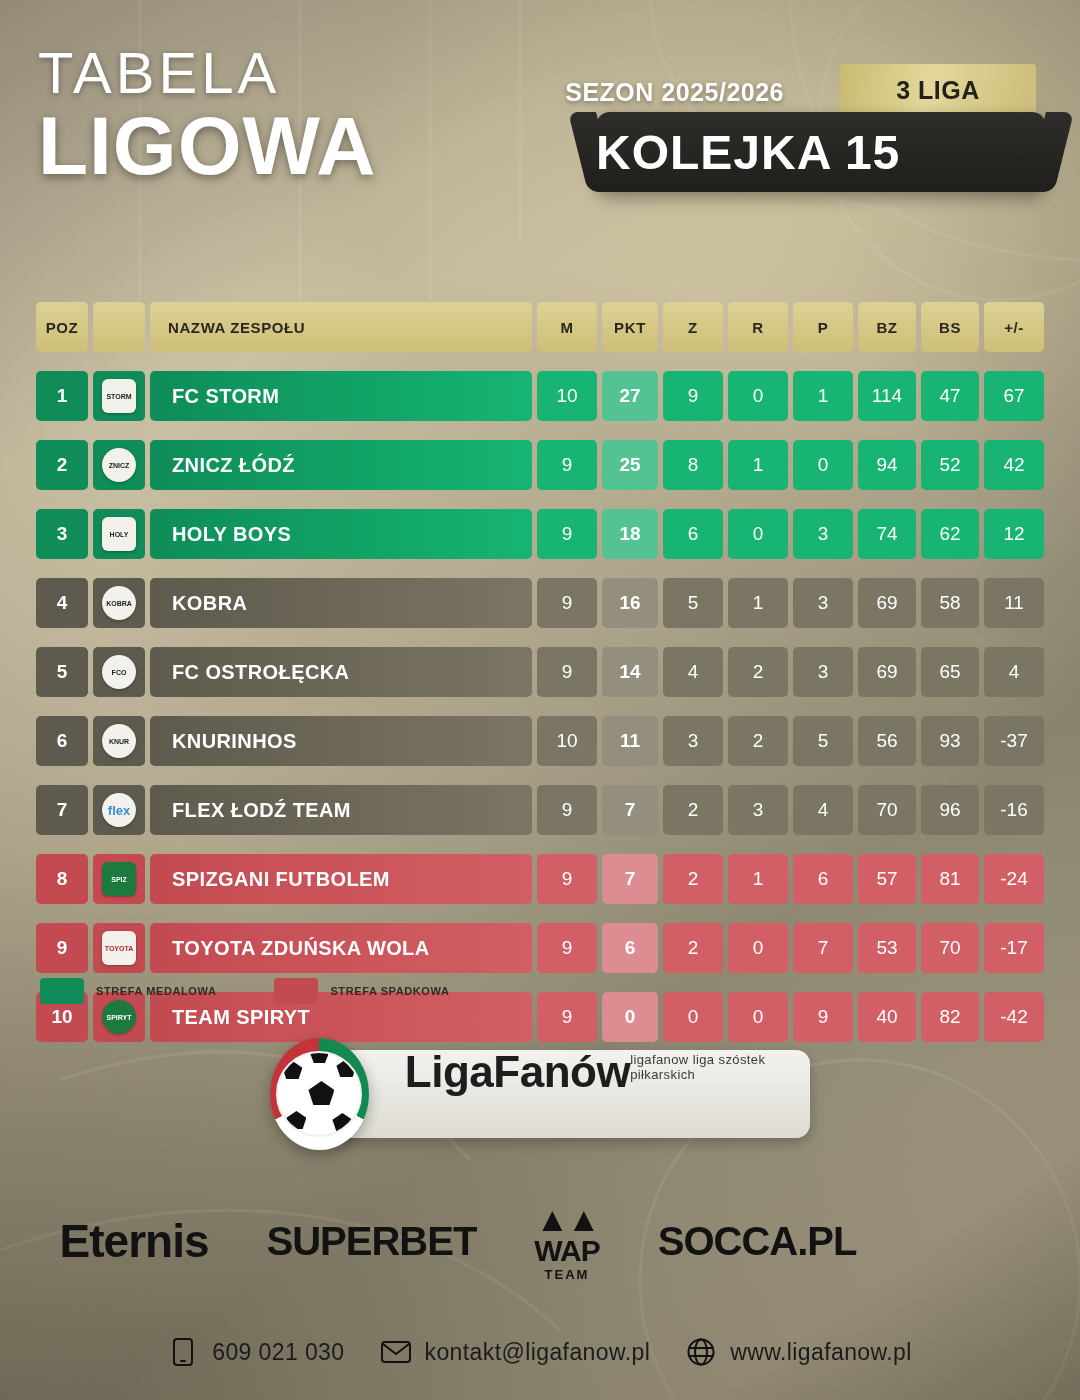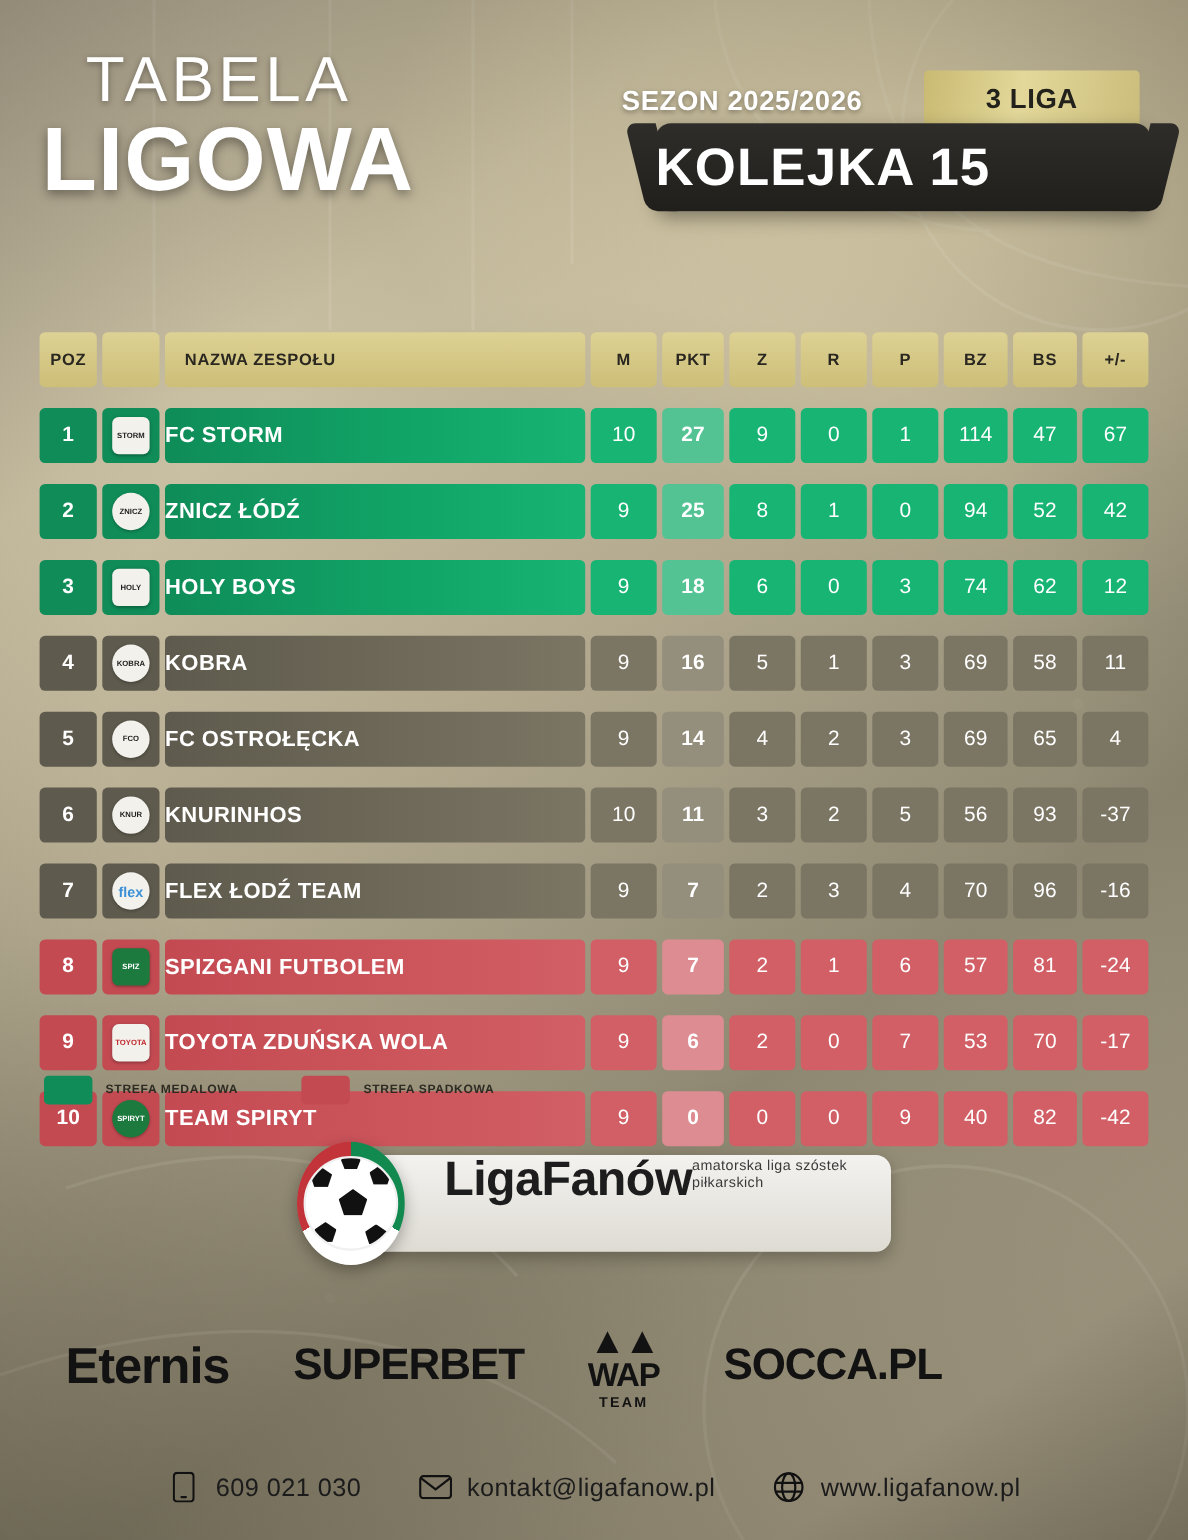--- a/index.html
+++ b/index.html
@@ -29,21 +29,21 @@
     position: absolute; inset: 0;
     background: radial-gradient(ellipse 1100px 900px at 50% 45%, rgba(0,0,0,0) 40%, rgba(40,35,25,0.35) 100%);
   }
 
   
   .header { position: absolute; top: 0; left: 0; width: 1080px; height: 280px; }
 
   .title-block { position: absolute; left: 38px; top: 42px; }
   .title-top {
     font-size: 58px; font-weight: 400; letter-spacing: 4px; color: #ffffff;
-    line-height: 62px; text-shadow: 0 2px 6px rgba(0,0,0,0.35); margin-left: 40px;
+    line-height: 62px; text-shadow: 0 2px 6px rgba(0,0,0,0.35);
   }
   .title-bottom {
     font-size: 82px; font-weight: 700; letter-spacing: 1px; color: #ffffff;
     line-height: 84px; text-shadow: 0 3px 10px rgba(0,0,0,0.4);
   }
 
   .season {
     position: absolute; right: 296px; top: 78px;
     font-size: 25px; font-weight: 600; color: #ffffff; letter-spacing: 0.5px;
     text-shadow: 0 2px 5px rgba(0,0,0,0.35);
@@ -91,21 +91,21 @@
   .head-row .c-name { border-radius: 5px; justify-content: flex-start; padding-left: 18px; }
 
   .cell {
     display: flex; align-items: center; justify-content: center;
     font-size: 19px; color: #ffffff; margin-right: 5px;
   }
   .cell:last-child { margin-right: 0; }
 
   .c-pos   { width: 52px;  flex: 0 0 52px;  border-radius: 5px; font-weight: 600; }
   .c-logo  { width: 52px;  flex: 0 0 52px;  border-radius: 5px; }
-  .c-name  { flex: 1 1 auto; justify-content: flex-start; 
+  .c-name  { flex: 1 1 auto; justify-content: flex-start; padding-left: 22px;
              font-size: 20px; font-weight: 600; letter-spacing: 0.4px; border-radius: 5px; }
   .c-m     { width: 60px;  flex: 0 0 60px;  border-radius: 5px; }
   .c-pkt   { width: 56px;  flex: 0 0 56px;  border-radius: 5px; font-weight: 700; }
   .c-z, .c-r, .c-p { width: 60px; flex: 0 0 60px; border-radius: 5px; }
   .c-bz, .c-bs { width: 58px; flex: 0 0 58px; border-radius: 5px; }
   .c-gd    { width: 60px;  flex: 0 0 60px;  border-radius: 5px; }
 
   
   .zone-medal .c-pos  { background: #0f8c58; }
   .zone-medal .c-logo { background: #0f8c58; }
@@ -192,21 +192,21 @@
   .sp-superbet { font-size: 40px; letter-spacing: -1px; }
   .sp-wap { display: flex; flex-direction: column; align-items: center; line-height: 1; }
   .sp-wap .wings { font-size: 34px; letter-spacing: -2px; }
   .sp-wap .wap { font-size: 30px; letter-spacing: -1px; }
   .sp-wap .team { font-size: 13px; letter-spacing: 2px; margin-top: 2px; }
   .sp-socca { font-size: 40px; letter-spacing: -1px; }
 
   
   .footer {
     position: absolute; left: 0; bottom: 0; width: 1080px; height: 96px;
-    display: flex; align-items: center; justify-content: center; gap: 52px;
+    display: flex; align-items: center; justify-content: center; gap: 36px;
   }
   .f-item { display: flex; align-items: center; gap: 14px; }
   .f-text { font-size: 23px; color: #1b1b1b; letter-spacing: 0.4px; }
   .f-icon { width: 30px; height: 30px; display: flex; align-items: center; justify-content: center; }
   .f-icon svg { display: block; }
 </style>
 </head>
 <body>
 
 <div class="page">
@@ -441,21 +441,21 @@
         <span class="p1"></span>
           <span class="p2"></span>
           <span class="p3"></span>
         <span class="p4"></span>
           <span class="p5"></span>
           <span class="p6"></span>
       </div>
     </div>
     <div class="logo-plate">
       <div class="logo-name">LigaFanów</div>
-      <div class="logo-sub">amatorska liga szóstek piłkarskich</div>
+      <div class="logo-sub">ligafanow liga szóstek piłkarskich</div>
     </div>
   </div>
 
   <div class="sponsors">
     <div class="sp sp-eternis">Eternis</div>
     <div class="sp sp-superbet">SUPERBET</div>
     <div class="sp sp-wap">
       <div class="wings">▲▲</div>
       <div class="wap">WAP</div>
       <div class="team">TEAM</div>

